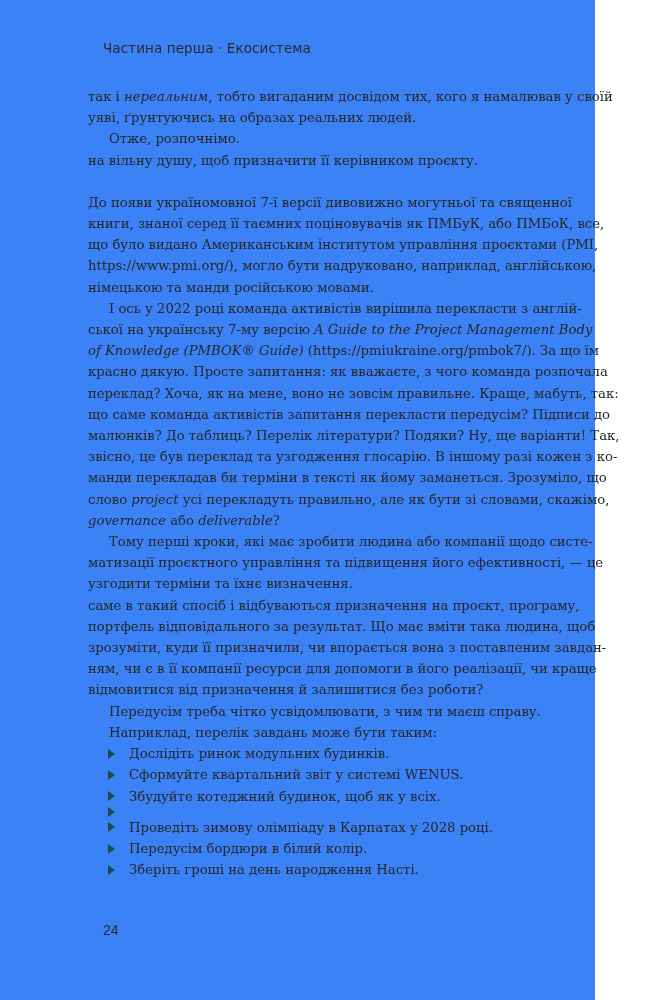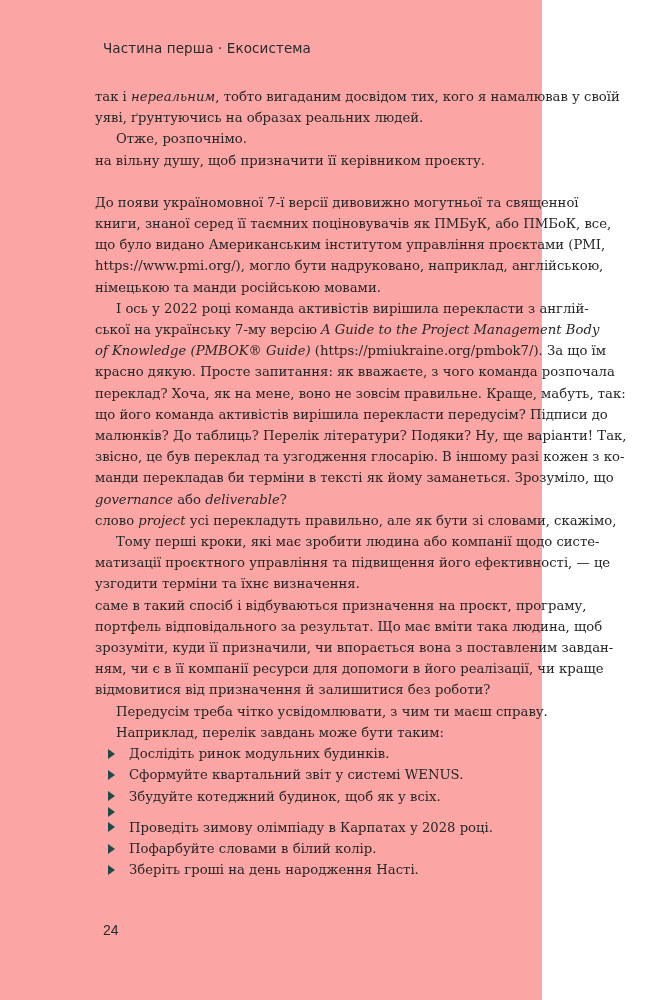--- a/index.html
+++ b/index.html
@@ -1,27 +1,27 @@
 <!DOCTYPE html>
 <html><head>
 <meta charset="utf-8">
 <style>
   html, body { margin: 0; padding: 0; background: #ffffff; }
   body { width: 647px; height: 1000px; position: relative; overflow: hidden; }
-  .page { position: absolute; left: 0; top: 0; width: 542px; height: 1000px; background: #fca5a5; }
+  .page { position: absolute; left: 0; top: 0; width: 595px; height: 1000px; background: #3b82f6; }
   .running-head {
     position: absolute; left: 103px; top: 40px;
     font-family: "DejaVu Sans", sans-serif; font-size: 13.5px; color: #2a2a2a;
     letter-spacing: 0.1px;
   }
   .body-text {
     position: absolute; left: 88px; top: 86px; width: 484px;
     font-family: "DejaVu Serif", serif; font-size: 13.2px; line-height: 21.2px; color: #262626;
   }
-  .line { display: block; white-space: nowrap; text-align: justify; text-align-last: justify; margin-left: 7px; }
+  .line { display: block; white-space: nowrap; text-align: justify; text-align-last: justify; }
   .line.last { text-align-last: left; }
   .indent { padding-left: 21px; }
   .gap { height: 21px; }
   em { font-style: italic; }
   ul.tasks { list-style: none; margin: 0; padding: 0; text-align: center; }
   ul.tasks li { display: flex; align-items: center; padding-left: 20px; white-space: nowrap; }
   .bullet {
     display: inline-block; width: 0; height: 0; margin-right: 14px;
     border-top: 5px solid transparent; border-bottom: 5px solid transparent;
     border-left: 7px solid #1f4a4a;
@@ -53,26 +53,26 @@
     <span class="line">книги, знаної серед її таємних поціновувачів як ПМБуК, або ПМБоК, все,</span>
     <span class="line">що було видано Американським інститутом управління проєктами (PMI,</span>
     <span class="line">https://www.pmi.org/), могло бути надруковано, наприклад, англійською,</span>
     <span class="line last">німецькою та манди російською мовами.</span>
 
     <span class="line indent">І ось у 2022 році команда активістів вирішила перекласти з англій-</span>
     <span class="line"><span>ської на українську 7-му версію </span><em>A Guide to the Project Management Body</em></span>
     <span class="line"><em>of Knowledge (PMBOK® Guide)</em><span> (https://pmiukraine.org/pmbok7/). За що їм</span></span>
     <span class="line">красно дякую. Просте запитання: як вважаєте, з чого команда розпочала</span>
     <span class="line">переклад? Хоча, як на мене, воно не зовсім правильне. Краще, мабуть, так:</span>
-    <span class="line">що його команда активістів вирішила перекласти передусім? Підписи до</span>
+    <span class="line">що саме команда активістів запитання перекласти передусім? Підписи до</span>
     <span class="line">малюнків? До таблиць? Перелік літератури? Подяки? Ну, ще варіанти! Так,</span>
     <span class="line">звісно, це був переклад та узгодження глосарію. В іншому разі кожен з ко-</span>
     <span class="line">манди перекладав би терміни в тексті як йому заманеться. Зрозуміло, що</span>
+    <span class="line"><span>слово </span><em>project</em><span> усі перекладуть правильно, але як бути зі словами, скажімо,</span></span>
     <span class="line last"><em>governance</em><span> або </span><em>deliverable</em><span>?</span></span>
-    <span class="line"><span>слово </span><em>project</em><span> усі перекладуть правильно, але як бути зі словами, скажімо,</span></span>
 
     <span class="line indent">Тому перші кроки, які має зробити людина або компанії щодо систе-</span>
     <span class="line">матизації проєктного управління та підвищення його ефективності, — це</span>
     <span class="line last">узгодити терміни та їхнє визначення.</span>
 
     <span class="line">саме в такий спосіб і відбуваються призначення на проєкт, програму,</span>
     <span class="line">портфель відповідального за результат. Що має вміти така людина, щоб</span>
     <span class="line">зрозуміти, куди її призначили, чи впорається вона з поставленим завдан-</span>
     <span class="line">ням, чи є в її компанії ресурси для допомоги в його реалізації, чи краще</span>
     <span class="line last">відмовитися від призначення й залишитися без роботи?</span>
@@ -95,21 +95,21 @@
         </li>
       <li>
           <span class="bullet" style="border-left-color: rgb(31, 74, 74);"></span>
         </li>
       <li>
           <span class="bullet" style="border-left-color: rgb(31, 74, 74);"></span>
           <span>Проведіть зимову олімпіаду в Карпатах у 2028 році.</span>
         </li>
       <li>
           <span class="bullet" style="border-left-color: rgb(31, 74, 74);"></span>
-          <span>Пофарбуйте словами в білий колір.</span>
+          <span>Передусім бордюри в білий колір.</span>
         </li>
       <li>
           <span class="bullet" style="border-left-color: rgb(31, 74, 74);"></span>
           <span>Зберіть гроші на день народження Насті.</span>
         </li>
     </ul>
   </div>
 
   <div class="page-number">24</div>
 </div>

